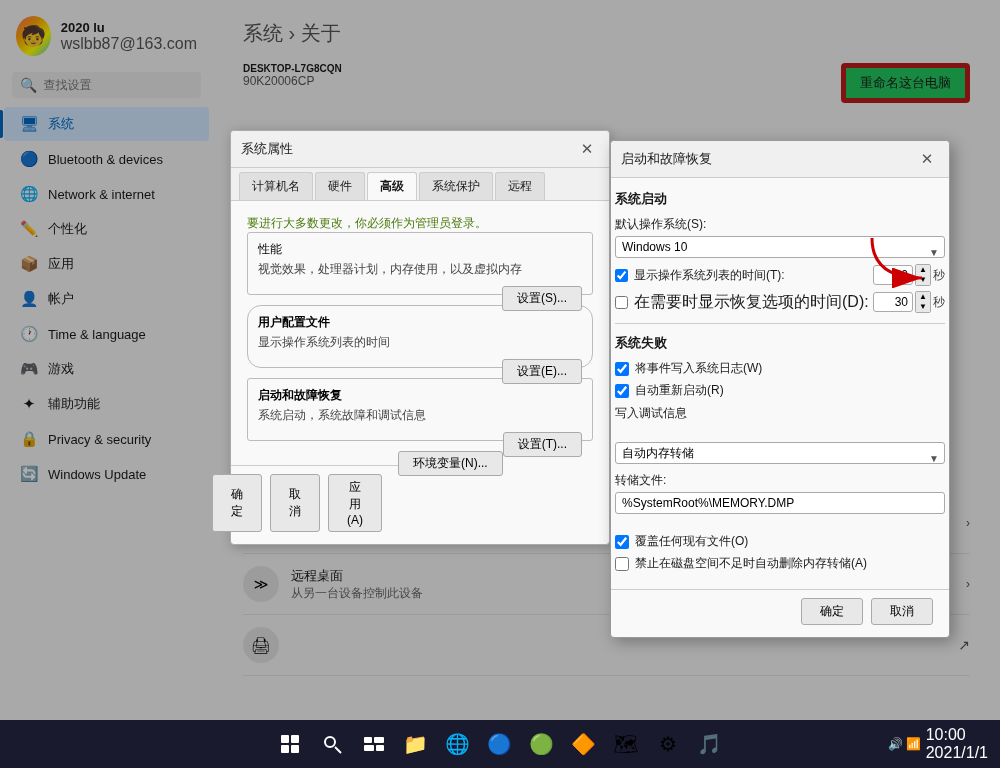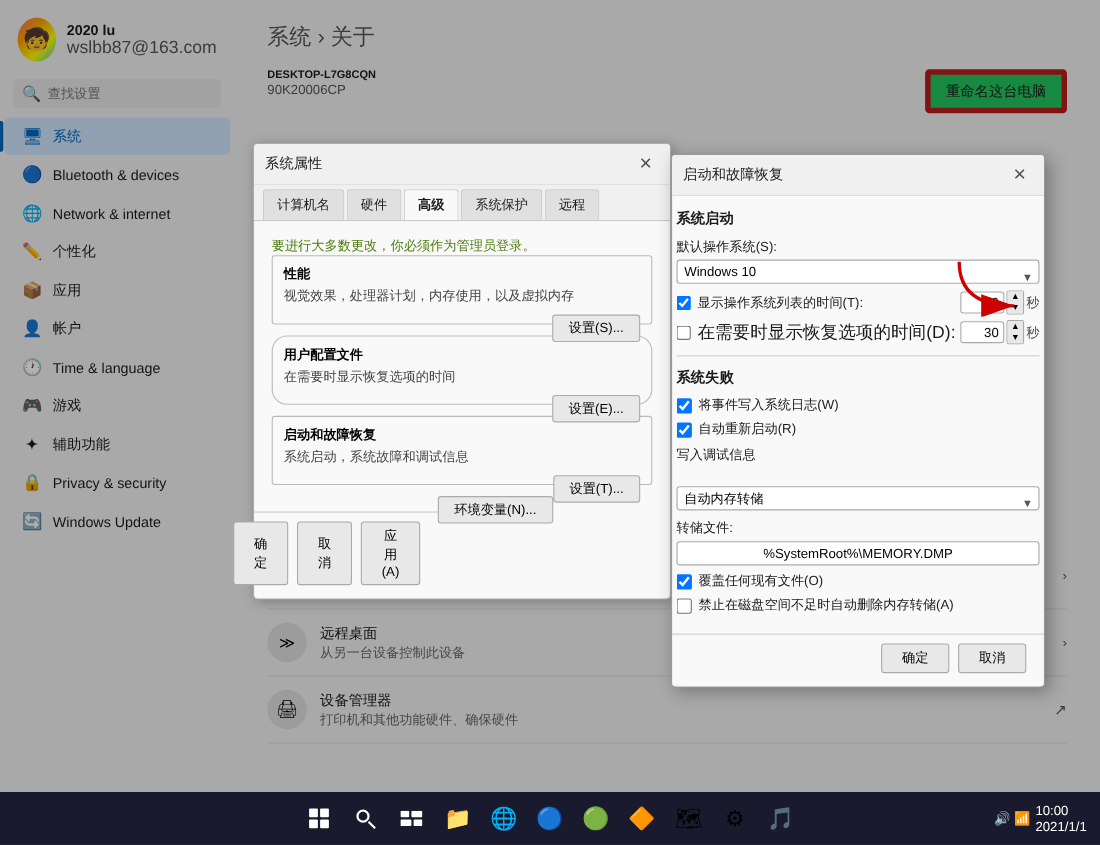--- a/index.html
+++ b/index.html
@@ -633,24 +633,20 @@
         <div class="related-item">
           <div class="related-item-icon" style="font-size:14px;">≫</div>
           <div class="related-item-text">
             <div class="item-title">远程桌面</div>
             <div class="item-desc">从另一台设备控制此设备</div>
           </div>
           <span class="related-item-arrow">›</span>
         </div>
         <div class="related-item">
           <div class="related-item-icon">🖨</div>
-          <div class="related-item-text">
-            <div class="item-title">设备管理器</div>
-            <div class="item-desc">打印机和其他功能硬件、确保硬件</div>
-          </div>
           <span class="related-item-arrow" style="font-size:14px;">↗</span>
         </div>
       </div>
     </div>
 
     <div class="overlay-backdrop"></div>
 
     <div class="dialog-sysprop">
       <div class="dialog-titlebar">
         <span class="title">系统属性</span>
@@ -660,30 +656,30 @@
         <button class="tab-btn">计算机名</button>
         <button class="tab-btn">硬件</button>
         <button class="tab-btn active">高级</button>
         <button class="tab-btn">系统保护</button>
         <button class="tab-btn">远程</button>
       </div>
       <div class="dialog-body">
         <p style="font-size:12px;color:#4d7c0f;">要进行大多数更改，你必须作为管理员登录。</p>
 
         <div style="border:1px solid #bbb;border-radius:3px;padding:8px 10px;margin-bottom:10px;">
-          <div style="font-size:12px;font-weight:700;margin-bottom:3px;">性能</div>
+          <div style="font-size:12px;font-weight:400;margin-bottom:3px;">性能</div>
           <div style="font-size:12px;color:#444;margin-bottom:8px;">视觉效果，处理器计划，内存使用，以及虚拟内存</div>
           <div style="text-align:right;">
             <button class="dialog-section-btn">设置(S)...</button>
           </div>
         </div>
 
         <div style="border:1px solid #bbb;border-radius:14px;padding:8px 10px;margin-bottom:10px;">
           <div style="font-size:12px;font-weight:600;margin-bottom:3px;">用户配置文件</div>
-          <div style="font-size:12px;color:#444;margin-bottom:8px;">在需要时显示恢复选项的时间</div>
+          <div style="font-size:12px;color:#444;margin-bottom:8px;">显示操作系统列表的时间</div>
           <div style="text-align:right;">
             <button class="dialog-section-btn">设置(E)...</button>
           </div>
         </div>
 
         <div style="border:1px solid #bbb;border-radius:3px;padding:8px 10px;margin-bottom:10px;">
           <div style="font-size:12px;font-weight:600;margin-bottom:3px;">启动和故障恢复</div>
           <div style="font-size:12px;color:#444;margin-bottom:8px;">系统启动，系统故障和调试信息</div>
           <div style="text-align:right;">
             <button class="dialog-section-btn">设置(T)...</button>
@@ -767,21 +763,21 @@
           <select class="form-select">
             <option>自动内存转储</option>
             <option>核心内存转储</option>
             <option>完全内存转储</option>
             <option>小内存转储</option>
           </select>
           <span class="select-arrow">▼</span>
         </div>
 
         <div style="font-size:12px;margin-bottom:3px;">转储文件:</div>
-        <input type="text" class="text-input-full" style="margin-bottom: 6px; text-align: center;" value="%SystemRoot%\MEMORY.DMP">
+        <input type="text" class="text-input-full" style="margin-bottom: 19px;" value="%SystemRoot%\MEMORY.DMP">
 
         <div class="checkbox-row">
           <input type="checkbox" checked="" style="">
           <span>覆盖任何现有文件(O)</span>
         </div>
         <div class="checkbox-row">
           <input type="checkbox" style="">
           <span>禁止在磁盘空间不足时自动删除内存转储(A)</span>
         </div>
       </div>
@@ -832,15 +828,15 @@
   <div class="taskbar-icon" style="font-size:20px;">📁</div>
   <div class="taskbar-icon" style="font-size:20px;">🌐</div>
   <div class="taskbar-icon" style="font-size:20px;">🔵</div>
   <div class="taskbar-icon" style="font-size:20px;">🟢</div>
   <div class="taskbar-icon" style="font-size:20px;">🔶</div>
   <div class="taskbar-icon" style="font-size:20px;">🗺</div>
   <div class="taskbar-icon" style="font-size:20px;">⚙</div>
   <div class="taskbar-icon" style="font-size:20px;">🎵</div>
   <div class="taskbar-right">
     <span>🔊 📶</span>
-    <span style="font-size:12px;">10:00<br>2021/1/1</span>
+    <span style="font-size:16px;">10:00<br>2021/1/1</span>
   </div>
 </div>
 
 </body></html>

